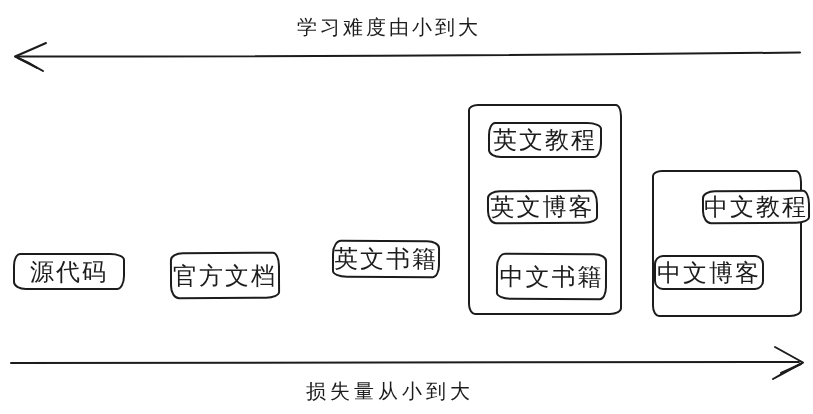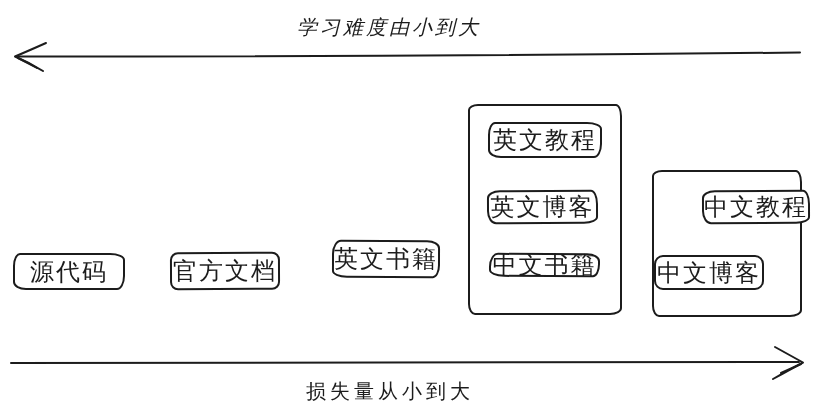--- a/index.html
+++ b/index.html
@@ -70,34 +70,34 @@
       <path d="M46,43 Q28,51 15,56.5 Q30,63 43,71"></path>
       <path d="M18,58 Q28,63 37,68"></path>
     </g>
     <g>
       <path d="M11,363 Q420,361.5 799,362"></path>
       <path d="M775,347 Q793,357 803,362.5 Q791,369 773,379"></path>
       <path d="M801,364 Q790,369 781,373"></path>
     </g>
   </svg>
 
-  <div class="axis-label" style="left:289px; top:14px; width:200px;font-style:italic;">学习难度由小到大</div>
+  <div class="axis-label" style="left:289px; top:14px; width:200px;">学习难度由小到大</div>
 
   <div class="axis-label" style="left:300px; top:378px; width:180px; letter-spacing:4px;">损失量从小到大</div>
 
   <div class="sketch-box" style="left:13px; top:253px; width:112px; height:37px;">源代码</div>
 
-  <div class="sketch-box alt" style="left:170px; top:252px; width:110px; height:38px;border-radius:8px;">官方文档</div>
+  <div class="sketch-box alt" style="left:170px; top:252px; width:110px; height:47px;">官方文档</div>
 
   <div class="sketch-box alt2" style="left:332px; top:240px; width:108px; height:38px;">英文书籍</div>
 
   <div class="group-box" style="left:468px; top:104px; width:154px; height:211px;">
     <div class="sketch-box" style="left:18px; top:16px; width:114px; height:36px;">英文教程</div>
     <div class="sketch-box alt" style="left:17px; top:84px; width:111px; height:34px;">英文博客</div>
-    <div class="sketch-box alt2" style="left:19px; top:147px; width:111px; height:24px;">中文书籍</div>
+    <div class="sketch-box alt2" style="left:26px; top:147px; width:111px; height:47px;">中文书籍</div>
   </div>
 
   <div class="group-box" style="left:652px; top:170px; width:150px; height:147px;">
     <div class="sketch-box alt" style="left:16px; top:18px; width:108px; height:34px;margin-left:32px;">中文教程</div>
     <div class="sketch-box" style="left:0; top:83px; width:110px; height:35px;border-radius:9px;">中文博客</div>
   </div>
 
 </div>
 
 </body></html>

